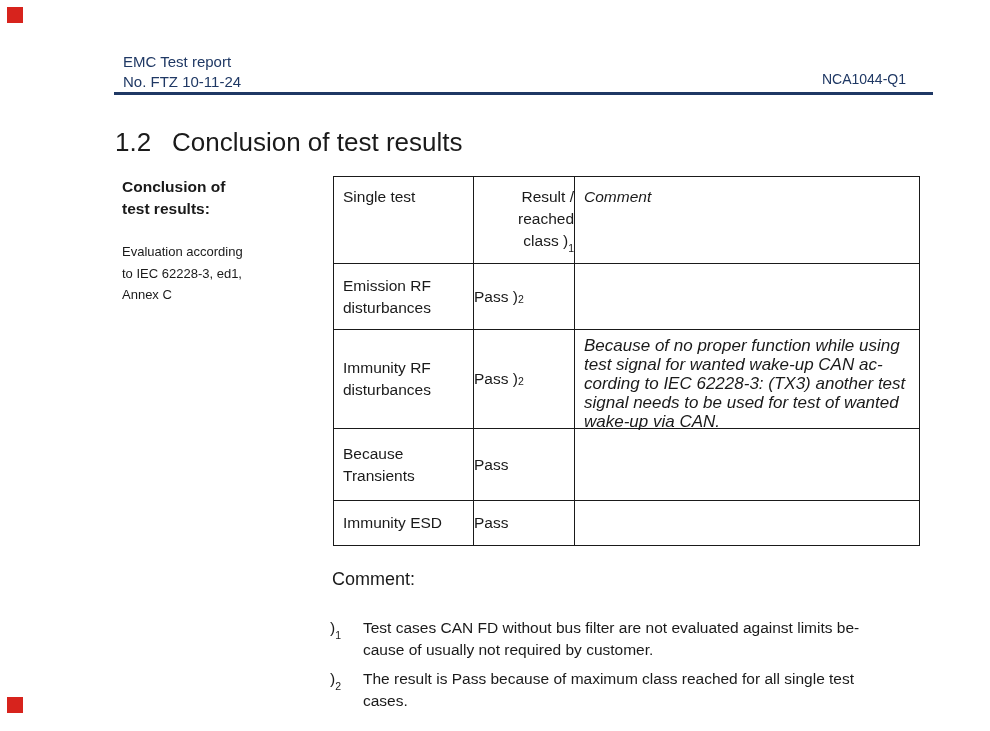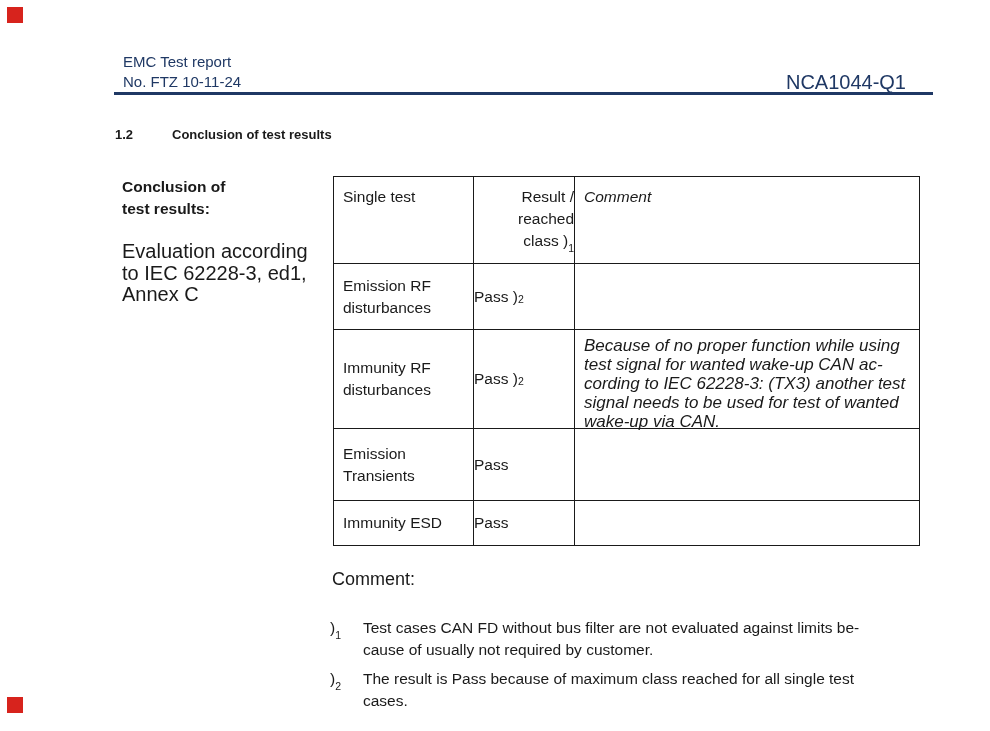--- a/index.html
+++ b/index.html
@@ -6,29 +6,29 @@
   html,body { background:#ffffff; }
   .page {
     position:relative; width:963px; height:731px; background:#ffffff;
     font-family:"Liberation Sans", sans-serif; color:#1a1a1a; overflow:hidden;
   }
   .marker { position:absolute; width:16px; height:16px; background:#d7231d; }
   .marker-top { left:7px; top:7px; }
   .marker-bottom { left:7px; top:697px; }
 
   .hdr-left { position:absolute; left:123px; top:52px; color:#1f3864; font-size:15px; line-height:19.5px; }
-  .hdr-right { position:absolute; right:57px; top:71px; color:#1f3864; font-size:20px; }
+  .hdr-right { position:absolute; right:57px; top:71px; color:#1f3864; font-size:14px; }
   .hdr-rule { position:absolute; left:114px; top:92px; width:819px; height:3px; background:#1f3864; }
 
-  .section-heading { position:absolute; left:115px; top:127px; font-size:13px; font-weight:bold; }
+  .section-heading { position:absolute; left:115px; top:127px; font-size:26px; font-weight:normal; }
   .sec-num { display:inline-block; min-width:57px; }
 
   .side-label { position:absolute; left:122px; top:176px; font-size:15.5px; font-weight:bold;
                 line-height:21.5px; white-space:pre-line; }
-  .side-note  { position:absolute; left:122px; top:241px; font-size:20px;
+  .side-note  { position:absolute; left:122px; top:241px; font-size:13px;
                 line-height:21.5px; white-space:pre-line; }
 
   .tbl {
     position:absolute; left:333px; top:176px; width:587px;
     display:grid; grid-template-columns:140px 101px 1fr;
     grid-template-rows:87px 66px 99px 72px 44px;
     border:1.5px solid #1a1a1a; font-size:15.5px;
   }
   .cell { border-right:1.5px solid #1a1a1a; border-bottom:1.5px solid #1a1a1a; }
   .tbl > .cell:nth-child(3n) { border-right:none;font-style:italic; }
@@ -95,21 +95,21 @@
     <div class="cell body c2">
         <span>Pass )</span>
         <sub>2</sub>
       </div>
     <div class="cell body c3">Because of no proper function while using
 test signal for wanted wake-up CAN ac-
 cording to IEC 62228-3: (TX3) another test
 signal needs to be used for test of wanted
 wake-up via CAN.</div>
 
-    <div class="cell body c1">Emission
+    <div class="cell body c1">Because
 Transients</div>
     <div class="cell body c2">
         <span>Pass</span>
         <sub></sub>
       </div>
     <div class="cell body c3"></div>
 
     <div class="cell body c1">Immunity ESD</div>
     <div class="cell body c2">
         <span>Pass</span>

